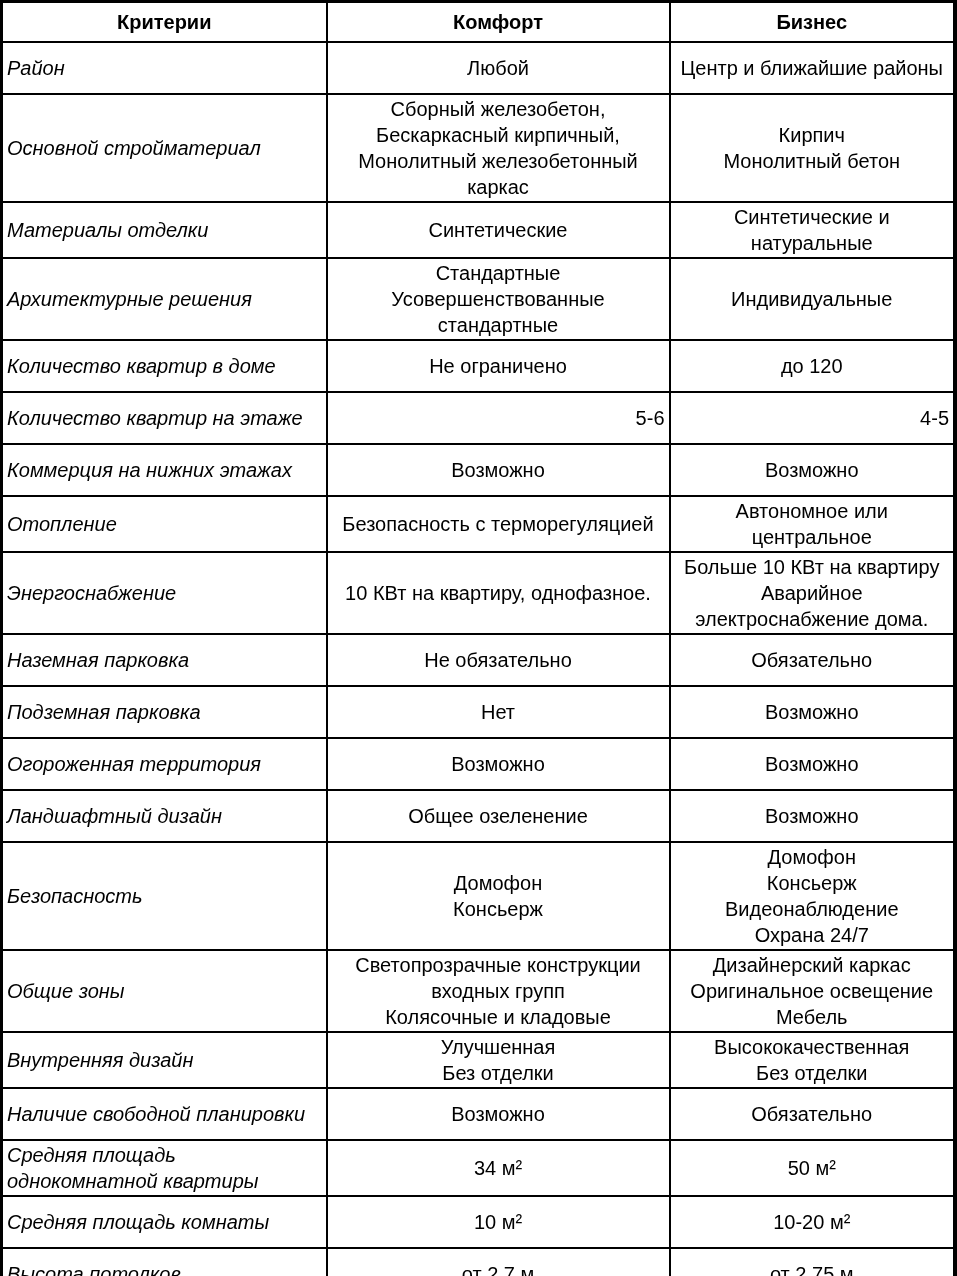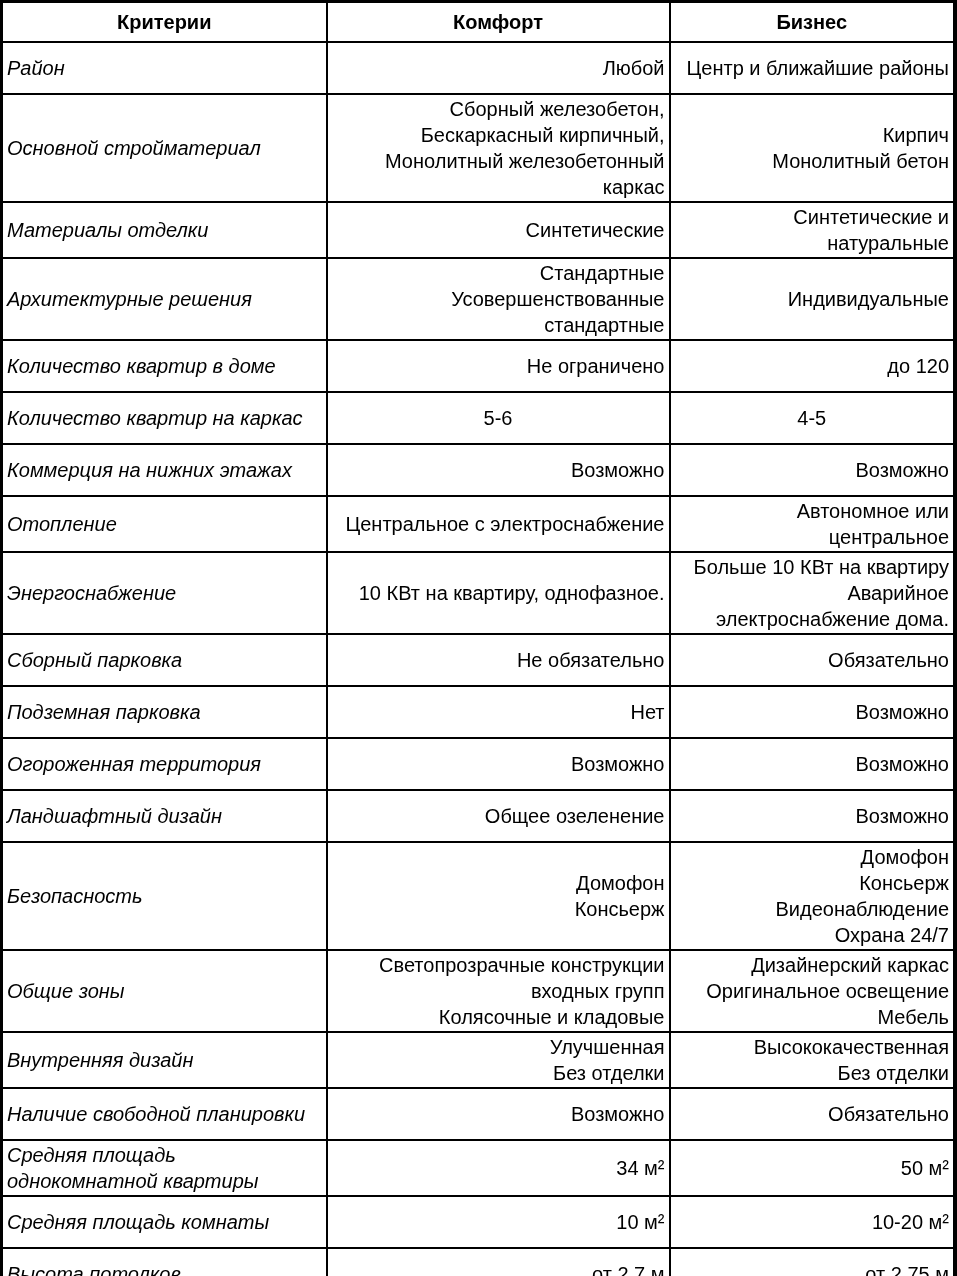--- a/index.html
+++ b/index.html
@@ -42,22 +42,22 @@
   th.hdr {
     font-weight: bold;
     text-align: center;
     font-size: 21px;
     white-space: nowrap;
   }
   td.criteria {
     font-style: italic;
     text-align: left;
   }
-  td.value { text-align: right; }
-  td.align-right { text-align: center; padding-right: 2px; }
+  td.value { text-align: center; }
+  td.align-right { text-align: right; padding-right: 2px; }
 </style>
 </head>
 <body>
 
 <div class="page">
   <table class="compare">
     <colgroup>
       <col style="width:325px">
       <col style="width:343px">
       <col style="width:285px">
@@ -96,44 +96,44 @@
 Усовершенствованные
 стандартные</td>
           <td class="value">Индивидуальные</td>
         </tr>
         <tr>
           <td class="criteria">Количество квартир в доме</td>
           <td class="value">Не ограничено</td>
           <td class="value">до 120</td>
         </tr>
         <tr>
-          <td class="criteria">Количество квартир на каркас</td>
+          <td class="criteria">Количество квартир на этаже</td>
           <td class="value align-right">5-6</td>
           <td class="value align-right">4-5</td>
         </tr>
         <tr>
           <td class="criteria">Коммерция на нижних этажах</td>
           <td class="value">Возможно</td>
           <td class="value">Возможно</td>
         </tr>
         <tr>
           <td class="criteria">Отопление</td>
-          <td class="value">Центральное с электроснабжение</td>
+          <td class="value">Безопасность с терморегуляцией</td>
           <td class="value">Автономное или
 центральное</td>
         </tr>
         <tr>
           <td class="criteria">Энергоснабжение</td>
           <td class="value">10 КВт на квартиру, однофазное.</td>
           <td class="value">Больше 10 КВт на квартиру
 Аварийное
 электроснабжение дома.</td>
         </tr>
         <tr>
-          <td class="criteria">Сборный парковка</td>
+          <td class="criteria">Наземная парковка</td>
           <td class="value">Не обязательно</td>
           <td class="value">Обязательно</td>
         </tr>
         <tr>
           <td class="criteria">Подземная парковка</td>
           <td class="value">Нет</td>
           <td class="value">Возможно</td>
         </tr>
         <tr>
           <td class="criteria">Огороженная территория</td>

